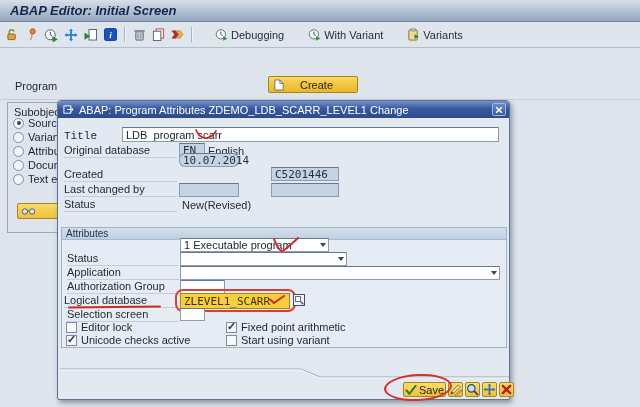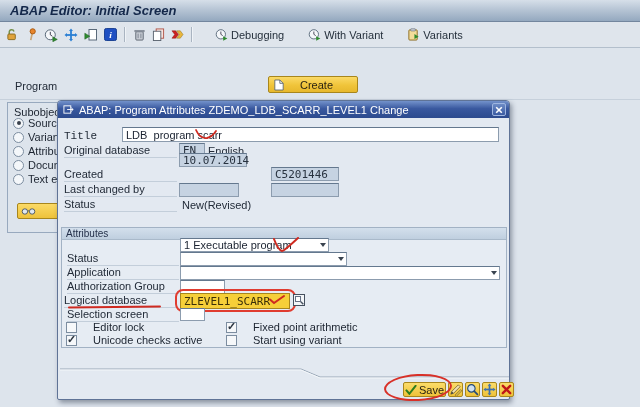--- a/index.html
+++ b/index.html
@@ -58,21 +58,21 @@
   .ro{background:#c6d3e2;color:#28323f;}
   .dd{position:absolute;background:#fff;border:1px solid #8c9cae;border-top-color:#64788e;}
   .dd .val{font-size:11px;padding-left:3px;line-height:12px;color:#1a2230;white-space:nowrap;}
   .arr{position:absolute;right:2px;top:4px;width:0;height:0;border-left:3.5px solid transparent;
     border-right:3.5px solid transparent;border-top:4.5px solid #39434f;}
 
   .grp{position:absolute;left:3px;top:126px;width:446px;height:121px;border:1px solid #a2b2c4;background:#e6ecf3;}
   .grp-hd{height:12px;background:linear-gradient(180deg,#d3dfec,#bfcfdf);border-bottom:1px solid #a9b9ca;
     font-size:10px;padding-left:4px;line-height:12px;color:#24304a;}
 
-  .cb-row{position:absolute;display:flex;gap:16px;align-items:center;white-space:nowrap;}
+  .cb-row{position:absolute;display:flex;gap:4px;align-items:center;white-space:nowrap;}
   .cb{width:11px;height:11px;background:#f6f8fa;border:1px solid #7c8da0;position:relative;flex:0 0 auto;}
   .cb.on::after{content:"✓";position:absolute;left:0;top:-3px;font-size:11px;font-weight:bold;color:#2d3641;}
 
   .save-btn{position:absolute;left:345px;top:281px;width:43px;height:15px;
     background:linear-gradient(180deg,#fbdc6a,#eec23a);border:1px solid #a8861c;border-radius:2px;
     display:flex;align-items:center;justify-content:center;gap:2px;font-size:11px;color:#2a2412;}
   .ybtn{position:absolute;top:281px;width:15px;height:15px;
     background:linear-gradient(180deg,#fbdc6a,#eec23a);border:1px solid #a8861c;border-radius:2px;
     display:flex;align-items:center;justify-content:center;}
 
@@ -242,21 +242,21 @@
     <input class="fld" style="left: 64px; top: 26px; width: 377px; height: 15px; font-family: &quot;Liberation Sans&quot;, sans-serif;" value="LDB  program scarr">
     <svg class="anno" style="left:136px;top:27px;" width="24" height="13" viewBox="0 0 24 13">
         <path d="M2 2q4 9 11 8q5-1 9-7" fill="none" stroke="#cf2a20" stroke-width="1.8" stroke-linecap="round"></path>
       </svg>
 
     <div class="lbl cell" style="left:6px;top:43px;width:113px;">Original database</div>
     <div class="fld ro" style="left:121px;top:42px;width:26px;height:14px;line-height:13px;">EN</div>
     <div class="txt" style="left:150px;top:44px;">English</div>
 
     <div class="lbl cell" style="left:6px;top:67px;width:113px;">Created</div>
-    <div class="fld ro" style="left:121px;top:52px;width:68px;height:14px;line-height:13px;">10.07.2014</div>
+    <div class="fld ro" style="left:121px;top:52px;width:60px;height:14px;line-height:13px;border-radius:6px;">10.07.2014</div>
     <div class="fld ro" style="left:213px;top:66px;width:68px;height:14px;line-height:13px;">C5201446</div>
 
     <div class="lbl cell" style="left:6px;top:82px;width:113px;">Last changed by</div>
     <div class="fld ro" style="left:121px;top:82px;width:60px;height:14px;"></div>
     <div class="fld ro" style="left:213px;top:82px;width:68px;height:14px;"></div>
 
     <div class="lbl cell" style="left:6px;top:97px;width:113px;">Status</div>
     <div class="txt" style="left:124px;top:98px;">New(Revised)</div>
 
     <div class="grp">

